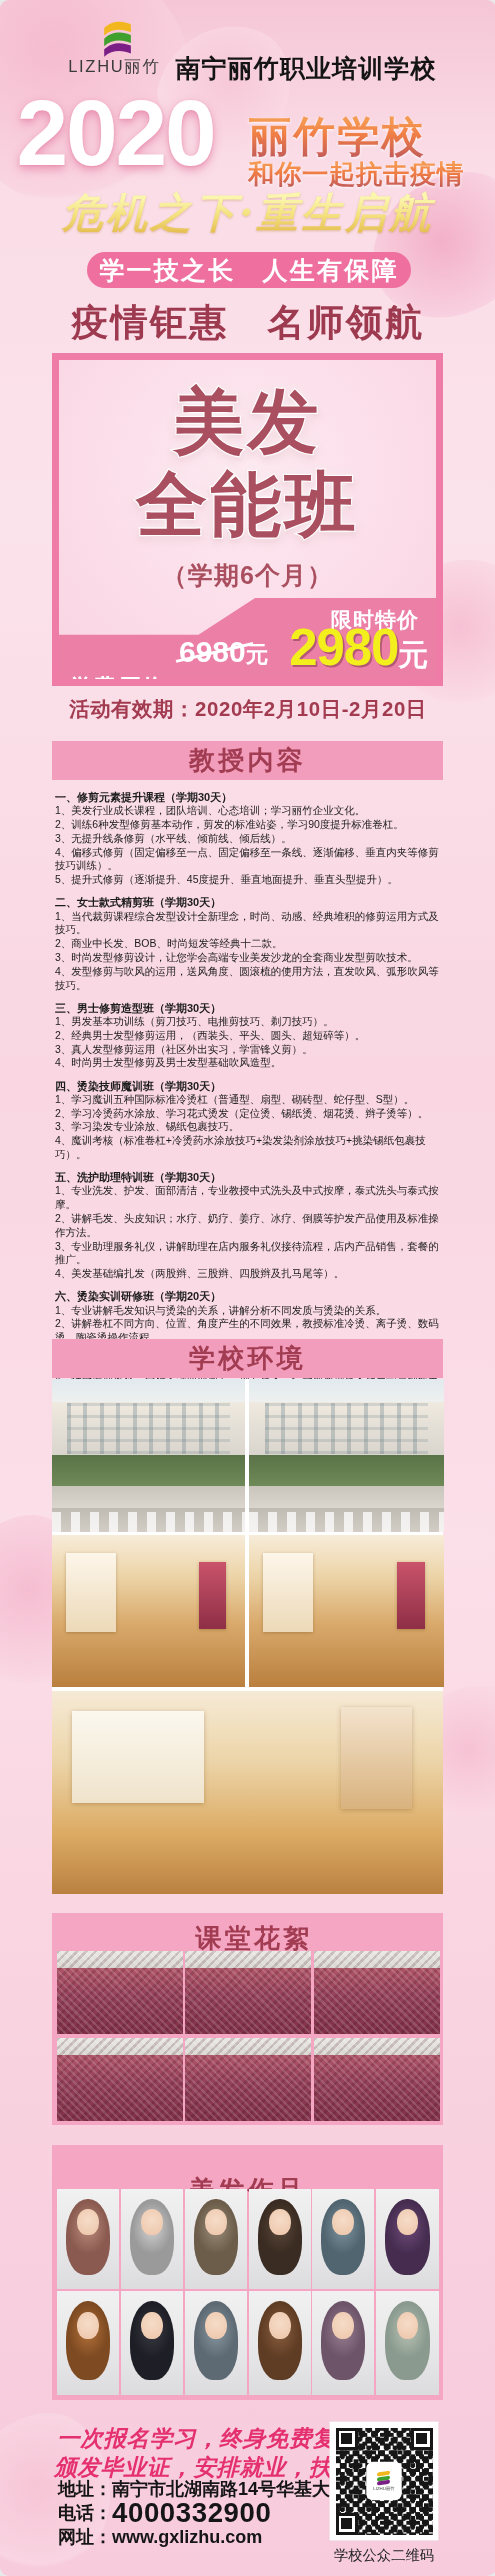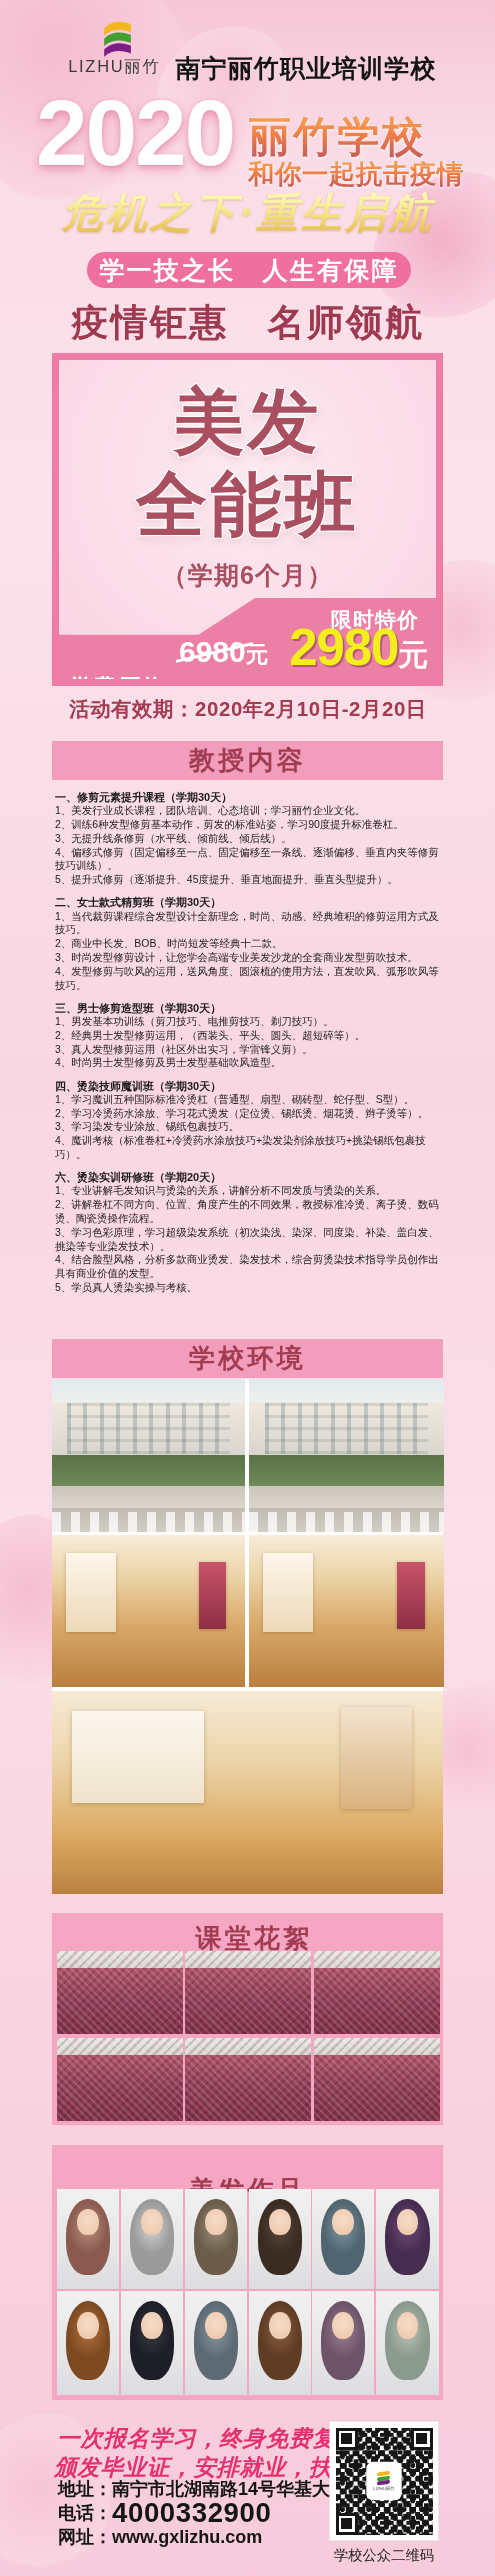--- a/index.html
+++ b/index.html
@@ -1,32 +1,32 @@
 <!DOCTYPE html>
 <html style="font-size:8.8px"><head>
 <meta charset="utf-8">
 <style>
   html,body{margin:0;padding:0;background:#e9e9e9;}
   .page{position:relative;width:496px;height:2576px;margin:0 auto;overflow:hidden;
     font-family:"Liberation Sans","DejaVu Sans",sans-serif;
-    background:linear-gradient(180deg,#f5c6d6 0%,#fadce6 6%,#fbe3eb 20%,#f9d6e2 42%,#fbdfe9 60%,#f9d3e0 78%,#f7cbdc 100%);}
+    background:linear-gradient(180deg,#f5c6d6 0%,#fadce6 6%,#fbe3eb 20%,#f9d6e2 42%,#fbdfe9 60%,#f9d3e0 78%,#f7cbdc 100%);border-radius:9px;}
   .petal{position:absolute;border-radius:58% 42% 55% 45%/55% 50% 50% 45%;pointer-events:none;}
   .p1{left:-39px;top:-33px;width:231px;height:237px;background:radial-gradient(circle at 40% 35%,#f5b8cc,#f9d3e0 70%,transparent 72%);opacity:.8;}
   .p2{left:160px;top:22px;width:127px;height:143px;background:radial-gradient(circle at 50% 40%,#f7c6d6,#fadbe6 68%,transparent 70%);opacity:.8;transform:rotate(25deg);}
   .p3{right:-39px;top:176px;width:165px;height:138px;background:radial-gradient(circle at 45% 45%,#f2a9c3,#f8cfdf 66%,transparent 70%);opacity:.85;transform:rotate(-18deg);}
   .p4{right:-33px;top:557px;width:143px;height:154px;background:radial-gradient(circle at 50% 45%,#f4b3ca,#fad7e3 65%,transparent 70%);opacity:.7;transform:rotate(14deg);}
   .p5{left:-50px;top:1515px;width:143px;height:187px;background:radial-gradient(circle at 55% 40%,#f3afc7,#f9d4e1 64%,transparent 70%);opacity:.7;}
   .p6{right:-44px;top:1681px;width:132px;height:143px;background:radial-gradient(circle at 45% 50%,#f4b5cb,#fad8e4 66%,transparent 70%);opacity:.65;transform:rotate(30deg);}
   .p7{left:-33px;top:2413px;width:143px;height:165px;background:radial-gradient(circle at 50% 45%,#f6c0d2,#fadae5 66%,transparent 70%);opacity:.6;}
 
   
   .logo-icon{position:absolute;left:101px;top:15.4px;}
   .logo-text{position:absolute;left:53px;top:56px;width:123px;text-align:center;font-size:16.5px;letter-spacing:1.7px;color:#3a3a3a;font-weight:500;}
   .school-name{position:absolute;left:168px;top:52px;width:276px;text-align:center;font-size:25px;font-weight:900;color:#141414;letter-spacing:1.1px;}
-  .year2020{position:absolute;left:16.5px;top:87px;width:237px;text-align:center;font-size:93px;line-height:1;font-weight:900;color:#ffffff;letter-spacing:-2.2px;
+  .year2020{position:absolute;left:16.5px;top:87px;width:237px;text-align:left;font-size:93px;line-height:1;font-weight:900;color:#ffffff;letter-spacing:-2.2px;
     text-shadow:0 4.4px 10px rgba(231,138,172,.85),0 1.1px 2.2px rgba(236,150,180,.8);}
   .slogan1{position:absolute;left:249px;top:116px;font-size:42px;line-height:1;font-weight:900;letter-spacing:2.2px;
     background:linear-gradient(180deg,#f59a52 10%,#ef7e46 45%,#c75f58 95%);-webkit-background-clip:text;background-clip:text;color:transparent;
     filter:drop-shadow(0 1.7px 1.7px rgba(255,255,255,.9));}
   .slogan2{position:absolute;left:248px;top:161px;font-size:26.4px;line-height:1;font-weight:900;letter-spacing:0.6px;
     background:linear-gradient(180deg,#f59a52 10%,#ee7a44 50%,#c75f58 95%);-webkit-background-clip:text;background-clip:text;color:transparent;
     filter:drop-shadow(0 1.7px 1.7px rgba(255,255,255,.9));}
   .calligraphy{position:absolute;left:0;right:0;top:191px;text-align:center;font-size:41px;line-height:1.1;font-weight:bold;font-style:italic;
     font-family:"DejaVu Serif","Liberation Serif",serif;letter-spacing:3.3px;
     background:linear-gradient(180deg,#fbf6ae 15%,#f3e07c 55%,#e4bd4e 95%);-webkit-background-clip:text;background-clip:text;color:transparent;
@@ -202,20 +202,27 @@
       <p class="itm">4、时尚男士发型修剪及男士发型基础吹风造型。</p>
     </div>
     <div class="sec">
       <div class="sec-title">四、烫染技师魔训班（学期30天）</div>
       <p class="itm">1、学习魔训五种国际标准冷烫杠（普通型、扇型、砌砖型、蛇仔型、S型）。</p>
       <p class="itm">2、学习冷烫药水涂放、学习花式烫发（定位烫、锡纸烫、烟花烫、辫子烫等）。</p>
       <p class="itm">3、学习染发专业涂放、锡纸包裹技巧。</p>
       <p class="itm">4、魔训考核（标准卷杠+冷烫药水涂放技巧+染发染剂涂放技巧+挑染锡纸包裹技巧）。</p>
     </div>
     <div class="sec">
+      <div class="sec-title">五、洗护助理特训班（学期30天）</div>
+      <p class="itm">1、专业洗发、护发、面部清洁，专业教授中式洗头及中式按摩，泰式洗头与泰式按摩。</p>
+      <p class="itm">2、讲解毛发、头皮知识；水疗、奶疗、姜疗、冰疗、倒膜等护发产品使用及标准操作方法。</p>
+      <p class="itm">3、专业助理服务礼仪，讲解助理在店内服务礼仪接待流程，店内产品销售，套餐的推广。</p>
+      <p class="itm">4、美发基础编扎发（两股辫、三股辫、四股辫及扎马尾等）。</p>
+    </div>
+    <div class="sec">
       <div class="sec-title">六、烫染实训研修班（学期20天）</div>
       <p class="itm">1、专业讲解毛发知识与烫染的关系，讲解分析不同发质与烫染的关系。</p>
       <p class="itm">2、讲解卷杠不同方向、位置、角度产生的不同效果，教授标准冷烫、离子烫、数码烫、陶瓷烫操作流程。</p>
       <p class="itm">3、学习色彩原理，学习超级染发系统（初次染浅、染深、同度染、补染、盖白发、挑染等专业染发技术）。</p>
       <p class="itm">4、结合脸型风格，分析多款商业烫发、染发技术，综合剪烫染技术指导学员创作出具有商业价值的发型。</p>
       <p class="itm">5、学员真人烫染实操与考核。</p>
     </div>
   </div>
 
   <div class="bar bar-env">

